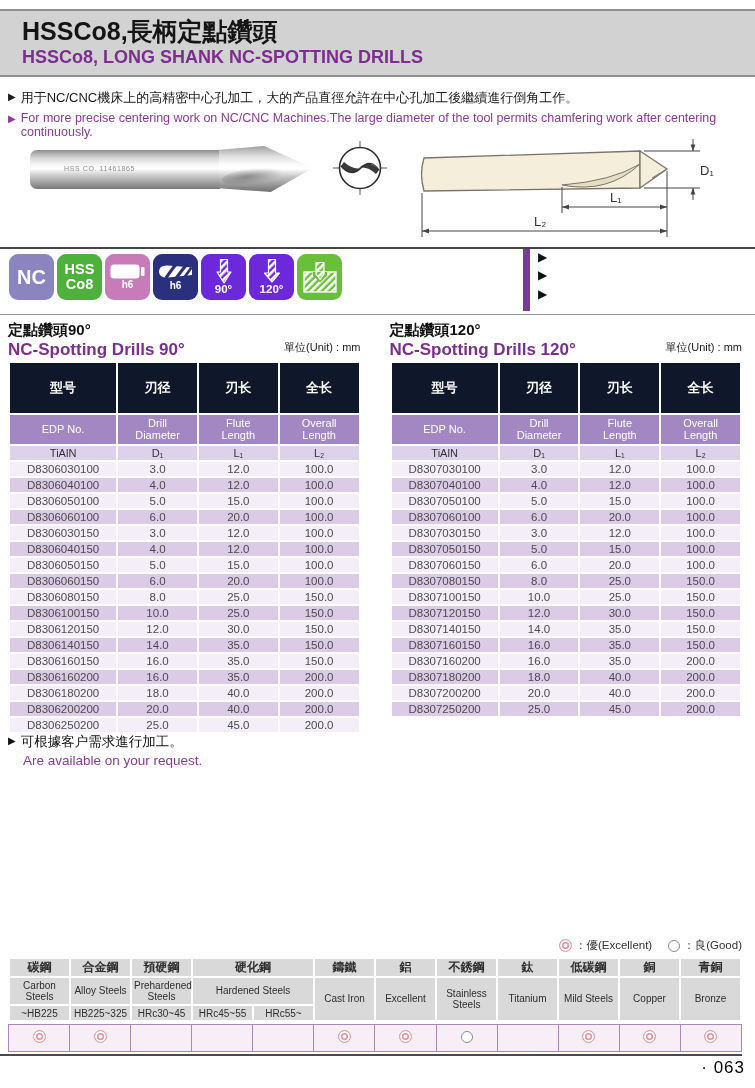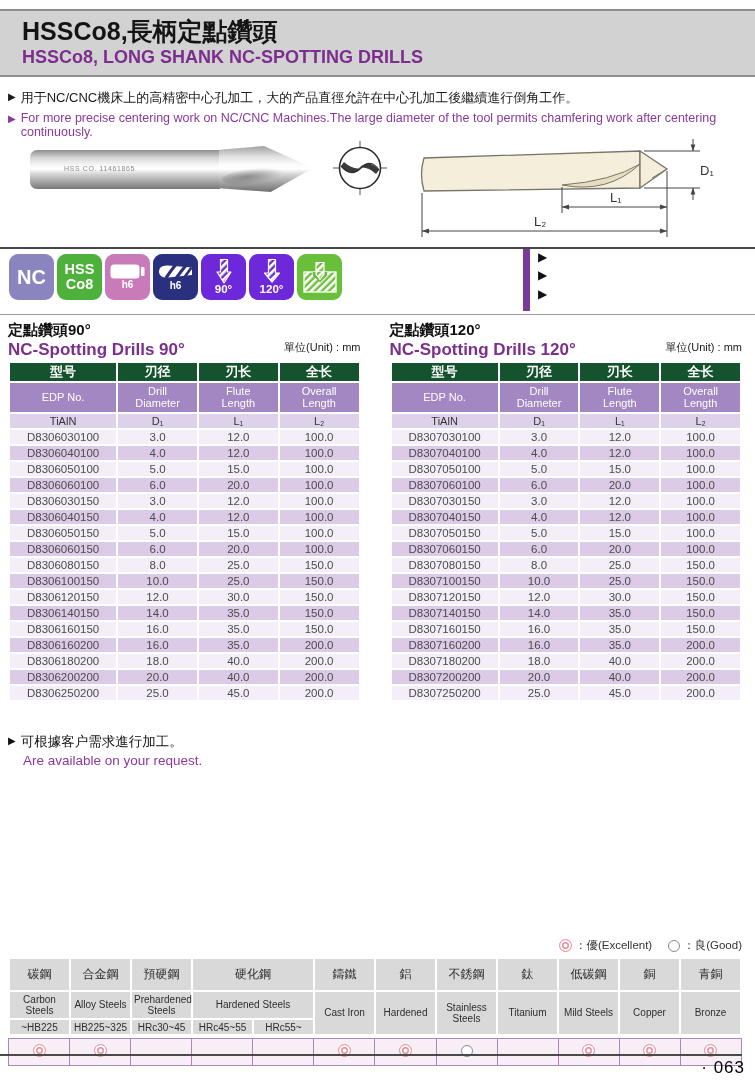--- a/index.html
+++ b/index.html
@@ -58,21 +58,21 @@
 
   
   .tables-row { position:absolute; top:321px; left:8px; width:734px; display:flex; gap:29px; }
   .tsec { width:361px; }
   .t-zh { font-size:15px; font-weight:bold; color:#111; }
   .t-en-row { display:flex; justify-content:space-between; margin-top:0px; }
   .t-en { font-size:17px; font-weight:bold; color:#7b2e8e; }
   .unit { font-size:11px; color:#1a1a1a; padding-bottom:2px; }
   table.drill { width:100%; border-collapse:separate; border-spacing:2px; margin-top:1px; table-layout:fixed; }
   table.drill th, table.drill td { text-align:center; }
-  th.h1 { background:#14532d; color:#fff; font-size:13px; font-weight:bold; height:16px; padding:0; }
+  th.h1 { background:#0f172a; color:#fff; font-size:13px; font-weight:bold; height:16px; padding:16px; }
   th.h2 { background:#a287c2; color:#fff; font-size:11px; font-weight:normal; line-height:1.12;
     height:26px; padding:2px 12px; }
   th.h3 { background:#ded2ea; color:#333; font-size:11px; font-weight:normal; height:14px; padding:0; }
   table.drill tbody td { font-size:11.5px; color:#4c4c4c; height:14px; padding:1px 0; }
   table.drill tbody tr:nth-child(odd) td { background:#f3eef7; }
   table.drill tbody tr:nth-child(even) td { background:#dccbe7; }
 
   
   .note { position:absolute; top:733px; left:8px; }
   .note-zh { color:#111; font-size:13.5px; display:flex; }
@@ -82,21 +82,21 @@
   .legend { position:absolute; top:938px; right:13px; display:flex; align-items:center; gap:16px;
     font-size:11.5px; color:#333; }
   .legend-item { display:flex; align-items:center; gap:3px; }
   .mark-exc { display:inline-block; width:13px; height:13px; border-radius:50%;
     border:1.5px solid #e78e9b; box-shadow:inset 0 0 0 2px #fff, inset 0 0 0 3.5px #e78e9b; background:#fff; }
   .mark-good { display:inline-block; width:12px; height:12px; border-radius:50%;
     border:1.5px solid #8a8a8a; background:#fff; }
   .mat-wrap { position:absolute; top:957px; left:8px; width:734px; }
   table.mat-head { width:100%; border-collapse:separate; border-spacing:2px; table-layout:fixed; }
   table.mat-head th { background:#d9d9d9; color:#2e2e2e; text-align:center; }
-  th.m1 { font-size:12px; font-weight:normal; height:15px; padding:7px; }
+  th.m1 { font-size:12px; font-weight:bold; height:15px; padding:0; }
   th.m2 { font-size:10px; font-weight:normal; line-height:1.15; height:26px; padding:1px 2px; }
   th.m3 { font-size:10px; font-weight:normal; height:14px; padding:0; }
   table.mat-rate { width:100%; border-collapse:collapse; table-layout:fixed; margin-top:2px; }
   table.mat-rate td { border:1px solid #a987bd; background:#f7eef6; height:27px; text-align:center;
     vertical-align:middle; }
   .rule-dark { position:absolute; top:1054px; left:0; width:742px; height:1.5px; background:#4a4a4a; }
   .page-number { position:absolute; top:1058px; right:10px; font-size:17px; color:#000; letter-spacing:1px; }
 </style>
 </head>
 <body>
@@ -418,26 +418,20 @@
             </tr>
             <tr>
               <td>D8307060100</td>
               <td>6.0</td>
               <td>20.0</td>
               <td>100.0</td>
             </tr>
             <tr>
               <td>D8307030150</td>
               <td>3.0</td>
-              <td>12.0</td>
-              <td>100.0</td>
-            </tr>
-            <tr>
-              <td>D8307040150</td>
-              <td>4.0</td>
               <td>12.0</td>
               <td>100.0</td>
             </tr>
             <tr>
               <td>D8307050150</td>
               <td>5.0</td>
               <td>15.0</td>
               <td>100.0</td>
             </tr>
             <tr>
@@ -552,21 +546,21 @@
             <th class="m1" colspan="1">低碳鋼</th>
             <th class="m1" colspan="1">銅</th>
             <th class="m1" colspan="1">青銅</th>
           </tr>
           <tr>
             <th class="m2" colspan="1">Carbon Steels</th>
             <th class="m2" colspan="1">Alloy Steels</th>
             <th class="m2" colspan="1">Prehardened Steels</th>
             <th class="m2" colspan="2">Hardened Steels</th>
             <th class="m2" colspan="1" rowspan="2">Cast Iron</th>
-            <th class="m2" colspan="1" rowspan="2">Hardened</th>
+            <th class="m2" colspan="1" rowspan="2">Excellent</th>
             <th class="m2" colspan="1" rowspan="2">Stainless Steels</th>
             <th class="m2" colspan="1" rowspan="2">Titanium</th>
             <th class="m2" colspan="1" rowspan="2">Mild Steels</th>
             <th class="m2" colspan="1" rowspan="2">Copper</th>
             <th class="m2" colspan="1" rowspan="2">Bronze</th>
           </tr>
           <tr>
             <th class="m3">~HB225</th>
             <th class="m3">HB225~325</th>
             <th class="m3">HRc30~45</th>

